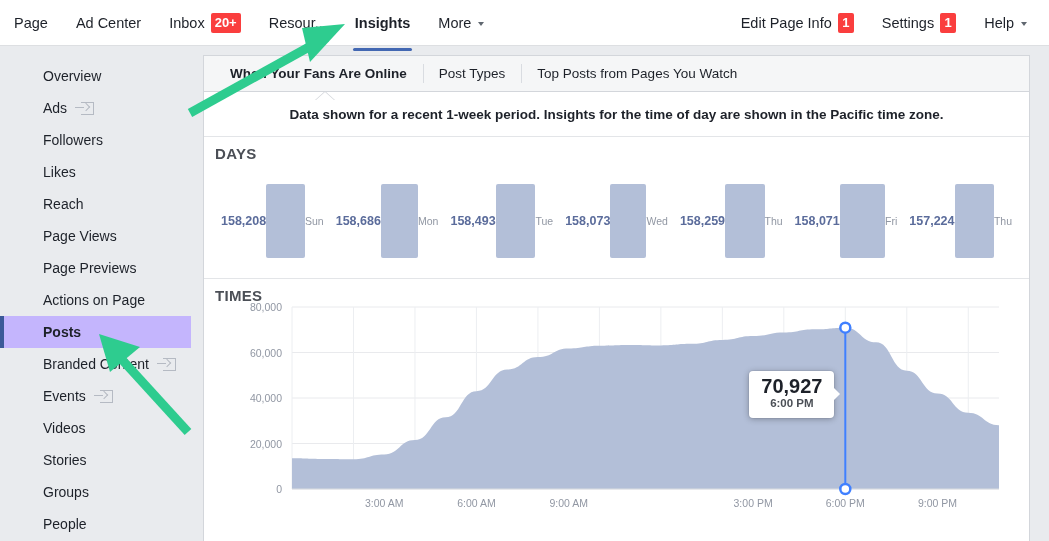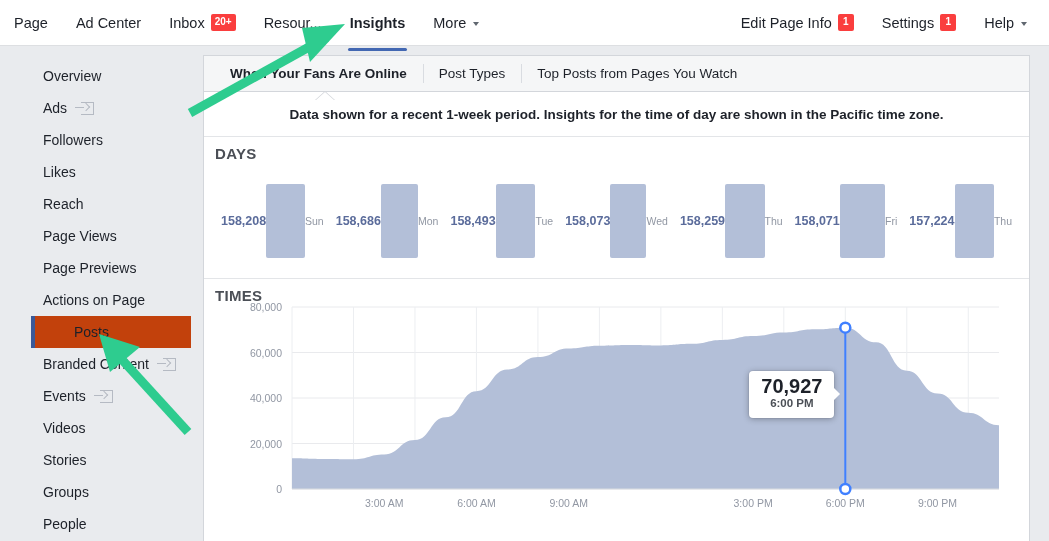--- a/index.html
+++ b/index.html
@@ -35,21 +35,21 @@
   }
   .nav-item.active { font-weight: bold; }
   .nav-item .underline {
     position: absolute; left: 12px; right: 12px; bottom: 0; height: 3px;
     background: #4267b2; border-radius: 2px;
   }
   .badge {
     display: inline-block;
     background: #fa3e3e;
     color: #fff;
-    font-size: 10px;
+    font-size: 13px;
     font-weight: bold;
     line-height: 1;
     padding: 3px 4px 4px 4px;
     border-radius: 2px;
     min-width: 16px;
     text-align: center;
   }
   .caret-down {
     display: inline-block;
     width: 0; height: 0;
@@ -68,23 +68,22 @@
   .side-item {
     position: relative;
     display: flex; align-items: center;
     height: 32px;
     padding-left: 43px;
     font-size: 14px;
     color: #1d2129;
     cursor: pointer;
   }
   .side-item.active {
-    background: #c2410c;
-    font-weight: normal;
-    margin-left: 31px;
+    background: #c4b5fd;
+    font-weight: bold;
   }
   .side-item.active::before {
     content: "";
     position: absolute; left: 0; top: 0; bottom: 0; width: 4px;
     background: #3b5998;
   }
   .ext-icon {
     display: inline-block;
     position: relative;
     width: 13px; height: 13px;

